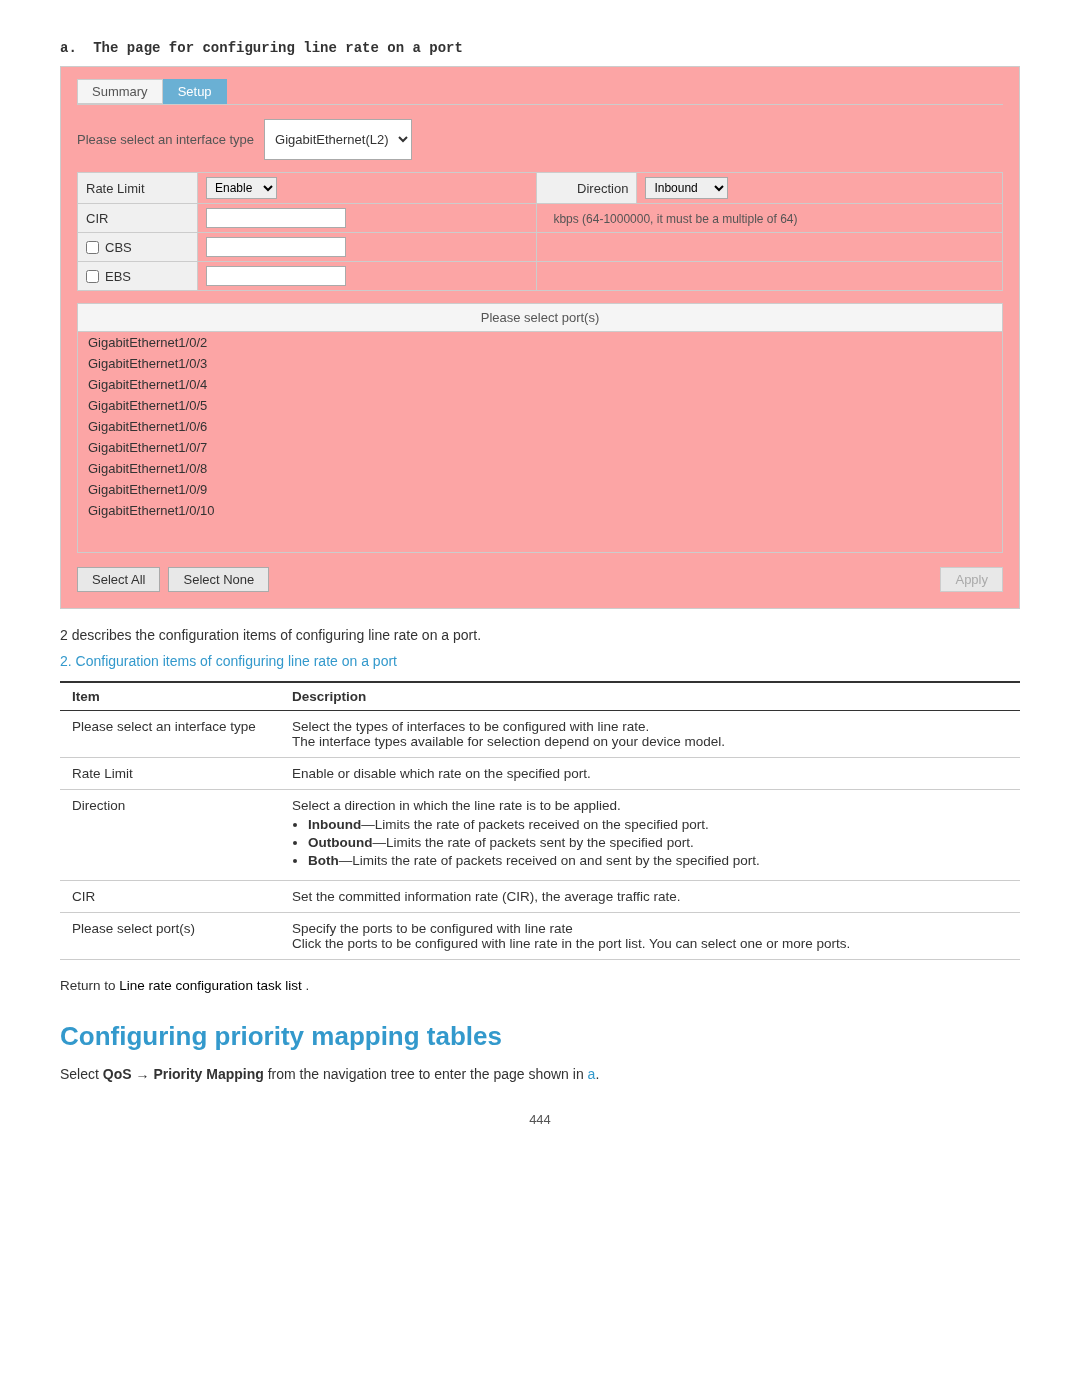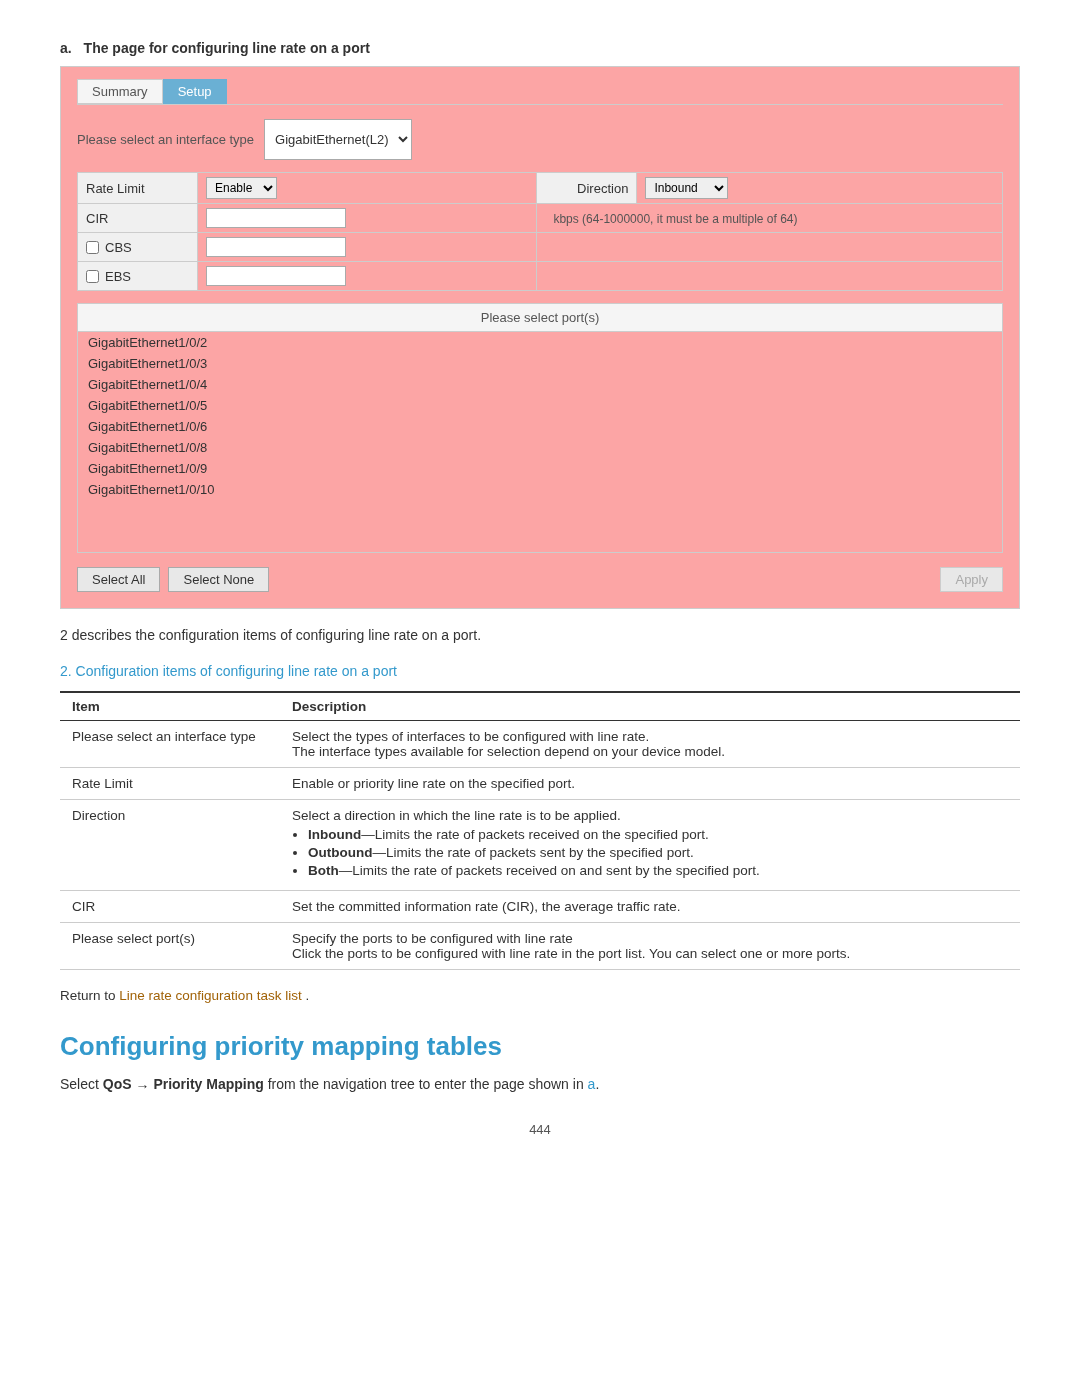--- a/index.html
+++ b/index.html
@@ -183,21 +183,21 @@
     }
     .bold-term {
       font-weight: bold;
     }
     .return-line {
       font-size: 13.5px;
       color: #333;
       margin-bottom: 28px;
     }
     .return-line a {
-      color: #a16207;
+      color: #000000;
       text-decoration: none;
     }
     .main-section-title {
       font-size: 26px;
       font-weight: bold;
       color: #3399cc;
       margin-bottom: 14px;
     }
     .select-qos-line {
       font-size: 14px;
@@ -213,21 +213,21 @@
     .page-number {
       text-align: center;
       font-size: 13px;
       color: #555;
       margin-top: 30px;
     }
   </style>
 </head>
 <body>
 
-<p style="font-size:14px; font-weight:bold; margin-bottom:10px;">
+<p style="font-size:14px; font-weight:bold; margin-bottom:10px;font-family:Liberation Mono, monospace;">
   <span style="margin-right:8px;">a.</span>
   <span>The page for configuring line rate on a port</span>
 </p>
 
 <div class="ui-box">
 
   <div class="tabs-row">
     <div class="tab">
       <span>Summary</span>
     </div>
@@ -301,36 +301,37 @@
     </table>
 
   <div class="port-box">
     <div class="port-header">Please select port(s)</div>
     <ul class="port-list">
       <li>GigabitEthernet1/0/2</li>
       <li>GigabitEthernet1/0/3</li>
       <li>GigabitEthernet1/0/4</li>
       <li>GigabitEthernet1/0/5</li>
       <li>GigabitEthernet1/0/6</li>
+      <li>GigabitEthernet1/0/7</li>
       <li>GigabitEthernet1/0/8</li>
       <li>GigabitEthernet1/0/9</li>
       <li>GigabitEthernet1/0/10</li>
     </ul>
   </div>
 
   <div class="button-row">
     <div class="btn-group">
       <button class="btn">Select All</button>
       <button class="btn">Select None</button>
     </div>
     <button class="btn btn-apply">Apply</button>
   </div>
 </div>
 
-<p class="describes-text" style="margin-bottom:20px;">
+<p class="describes-text" style="margin-bottom:10px;">
   <span>2 describes the configuration items of configuring line rate on a port.</span>
 </p>
 
 <p class="section-heading-2">2.    Configuration items of configuring line rate on a port</p>
 
 <table class="desc-table">
   <thead>
     <tr>
       <th>Item</th>
       <th>Description</th>
@@ -341,21 +342,21 @@
     <tr>
       <td class="item-col">Please select an interface type</td>
       <td>
         Select the types of interfaces to be configured with line rate.<br>
         The interface types available for selection depend on your device model.
       </td>
     </tr>
 
     <tr>
       <td class="item-col">Rate Limit</td>
-      <td>Enable or priority line rate on the specified port.</td>
+      <td>Enable or disable which rate on the specified port.</td>
     </tr>
 
     <tr>
       <td class="item-col">Direction</td>
       <td>
         Select a direction in which the line rate is to be applied.
         <ul>
           <li><span class="bold-term">Inbound</span><span>—Limits the rate of packets received on the specified port.</span></li>
           <li><span class="bold-term">Outbound</span><span>—Limits the rate of packets sent by the specified port.</span></li>
           <li><span class="bold-term">Both</span><span>—Limits the rate of packets received on and sent by the specified port.</span></li>

